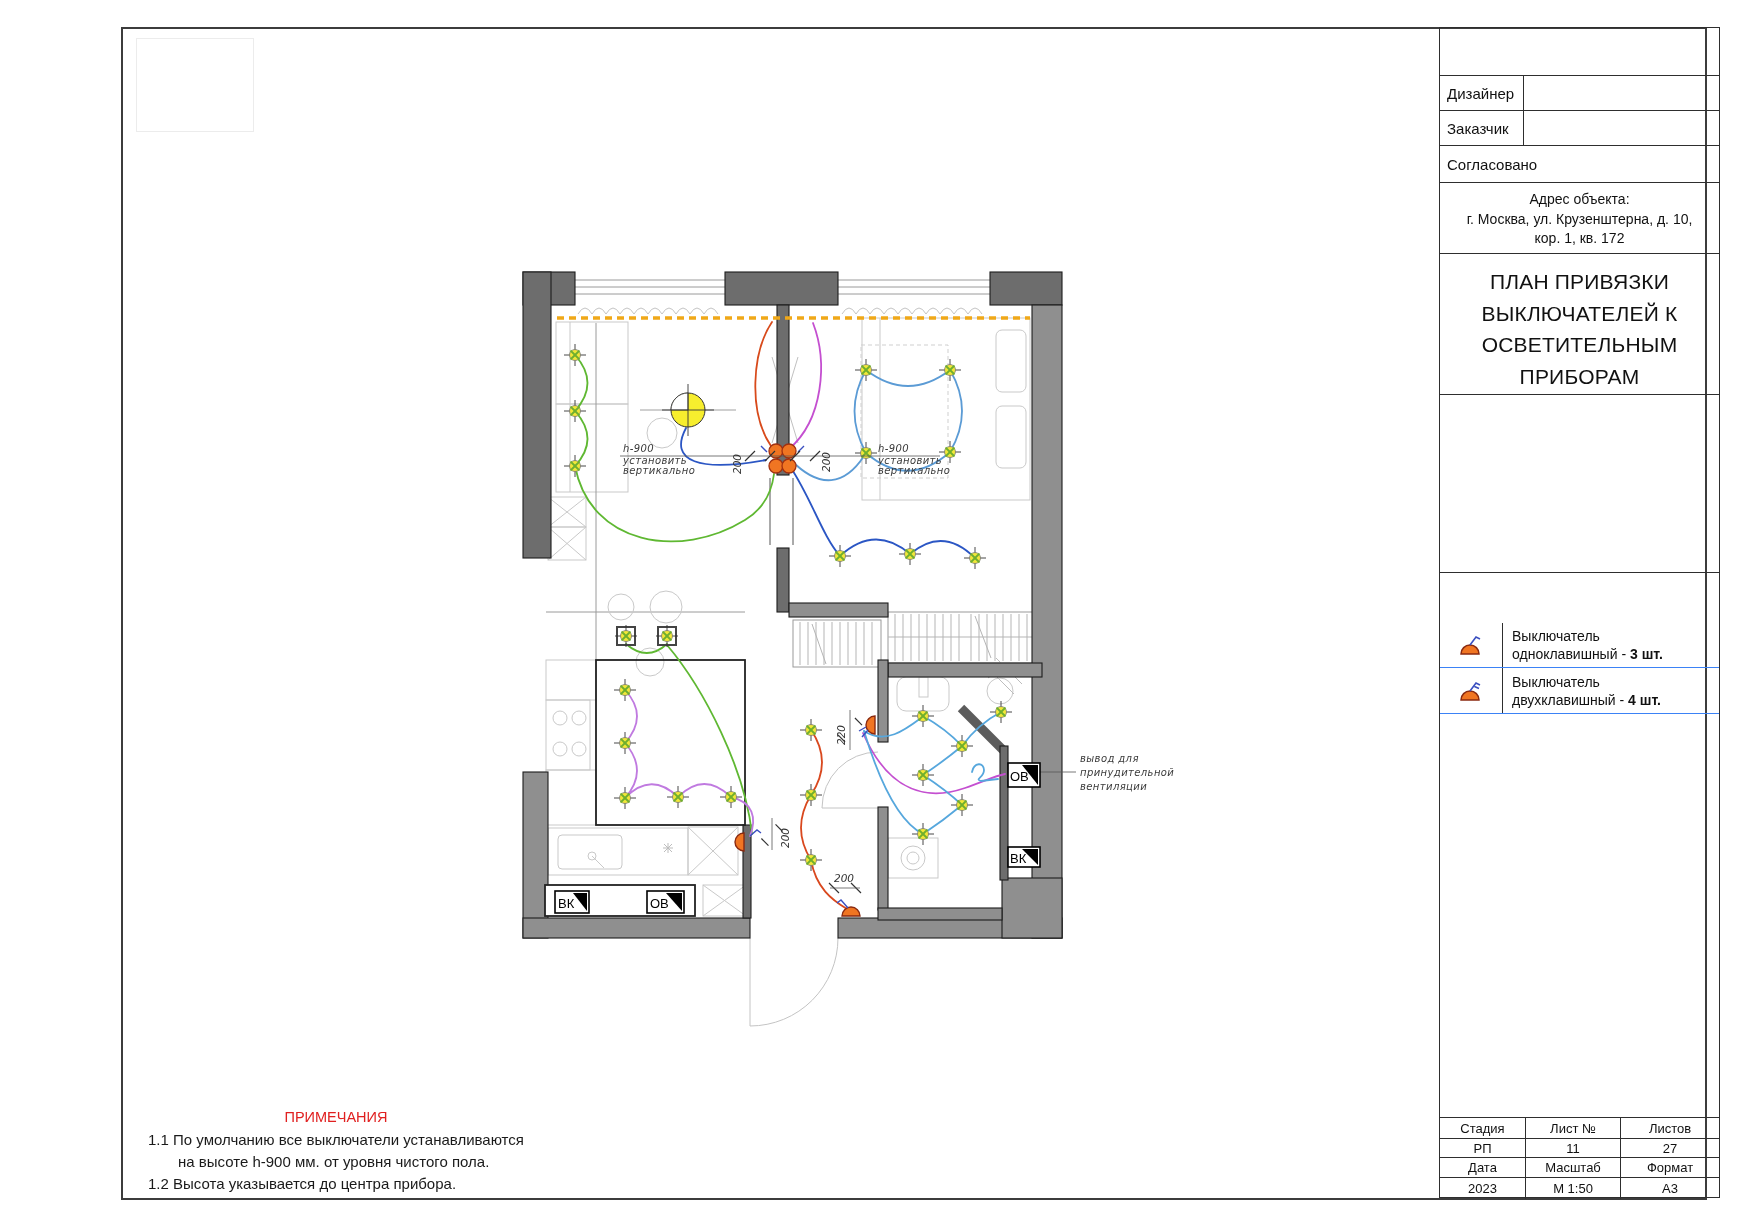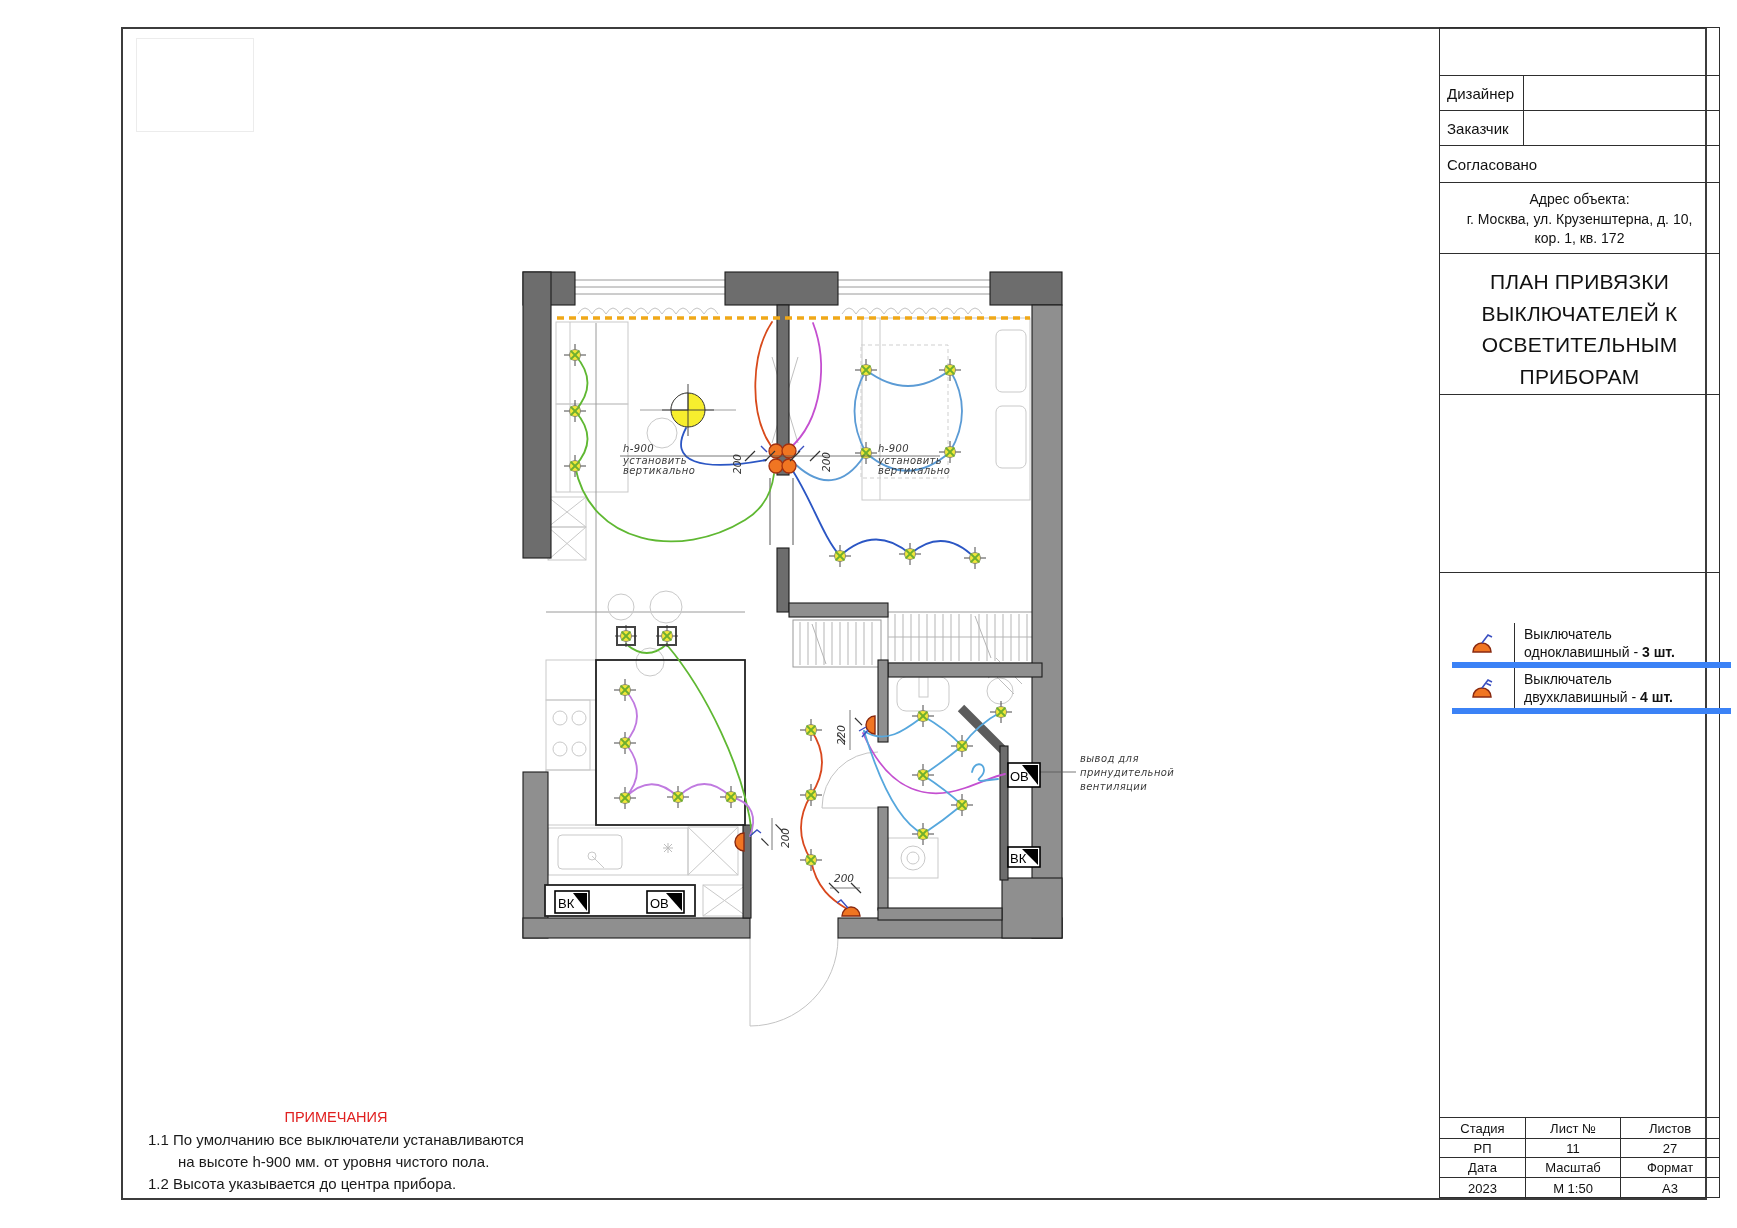--- a/index.html
+++ b/index.html
@@ -9,21 +9,21 @@
   #logo-box{position:absolute;left:136px;top:38px;width:116px;height:92px;border:1px solid #ececec;}
   
   #titleblock{position:absolute;left:1439px;top:27px;width:281px;height:1171px;border:1px solid #2e2e2e;box-sizing:border-box;font-size:15px;color:#111;}
   .tb-row{position:absolute;left:0;width:100%;box-sizing:border-box;border-bottom:1px solid #2e2e2e;}
   .tb-label{position:absolute;left:0;top:0;bottom:0;width:84px;border-right:1px solid #2e2e2e;box-sizing:border-box;display:flex;align-items:center;padding-left:7px;}
   .tb-fullrow{display:flex;align-items:center;padding-left:7px;}
   .tb-center{text-align:center;}
   #address-cell{padding-top:7px;font-size:14px;line-height:1.4;}
   #title-cell{padding-top:12px;font-size:21px;line-height:1.5;letter-spacing:.2px;}
   #legend-head{display:flex;align-items:center;justify-content:center;font-size:16.5px;}
-  .legend-row{position:absolute;left:12px;width:100%;box-sizing:border-box;border-bottom:6px solid #3b82f6;}
+  .legend-row{position:absolute;left:0;width:100%;box-sizing:border-box;border-bottom:1px solid #3b82f6;}
   .legend-icon-cell{position:absolute;left:0;top:0;bottom:0;width:63px;border-right:1px solid #2e2e2e;box-sizing:border-box;display:flex;align-items:center;justify-content:center;}
   .legend-text{position:absolute;left:72px;top:50%;transform:translateY(-50%);font-size:14px;line-height:1.32;color:#111;}
   .bold{font-weight:bold;}
   
   .ft-row{position:absolute;left:0;width:100%;display:flex;box-sizing:border-box;border-bottom:1px solid #2e2e2e;font-size:13px;}
   .ft-cell{box-sizing:border-box;border-right:1px solid #2e2e2e;display:flex;align-items:center;justify-content:center;}
   .ft-cell:last-child{border-right:none;}
   .ft-c1{width:86px;} .ft-c2{width:95px;} .ft-c3{flex:1;}
   
   #notes{position:absolute;left:148px;top:1106px;font-size:15px;color:#1a1a1a;line-height:22px;}

